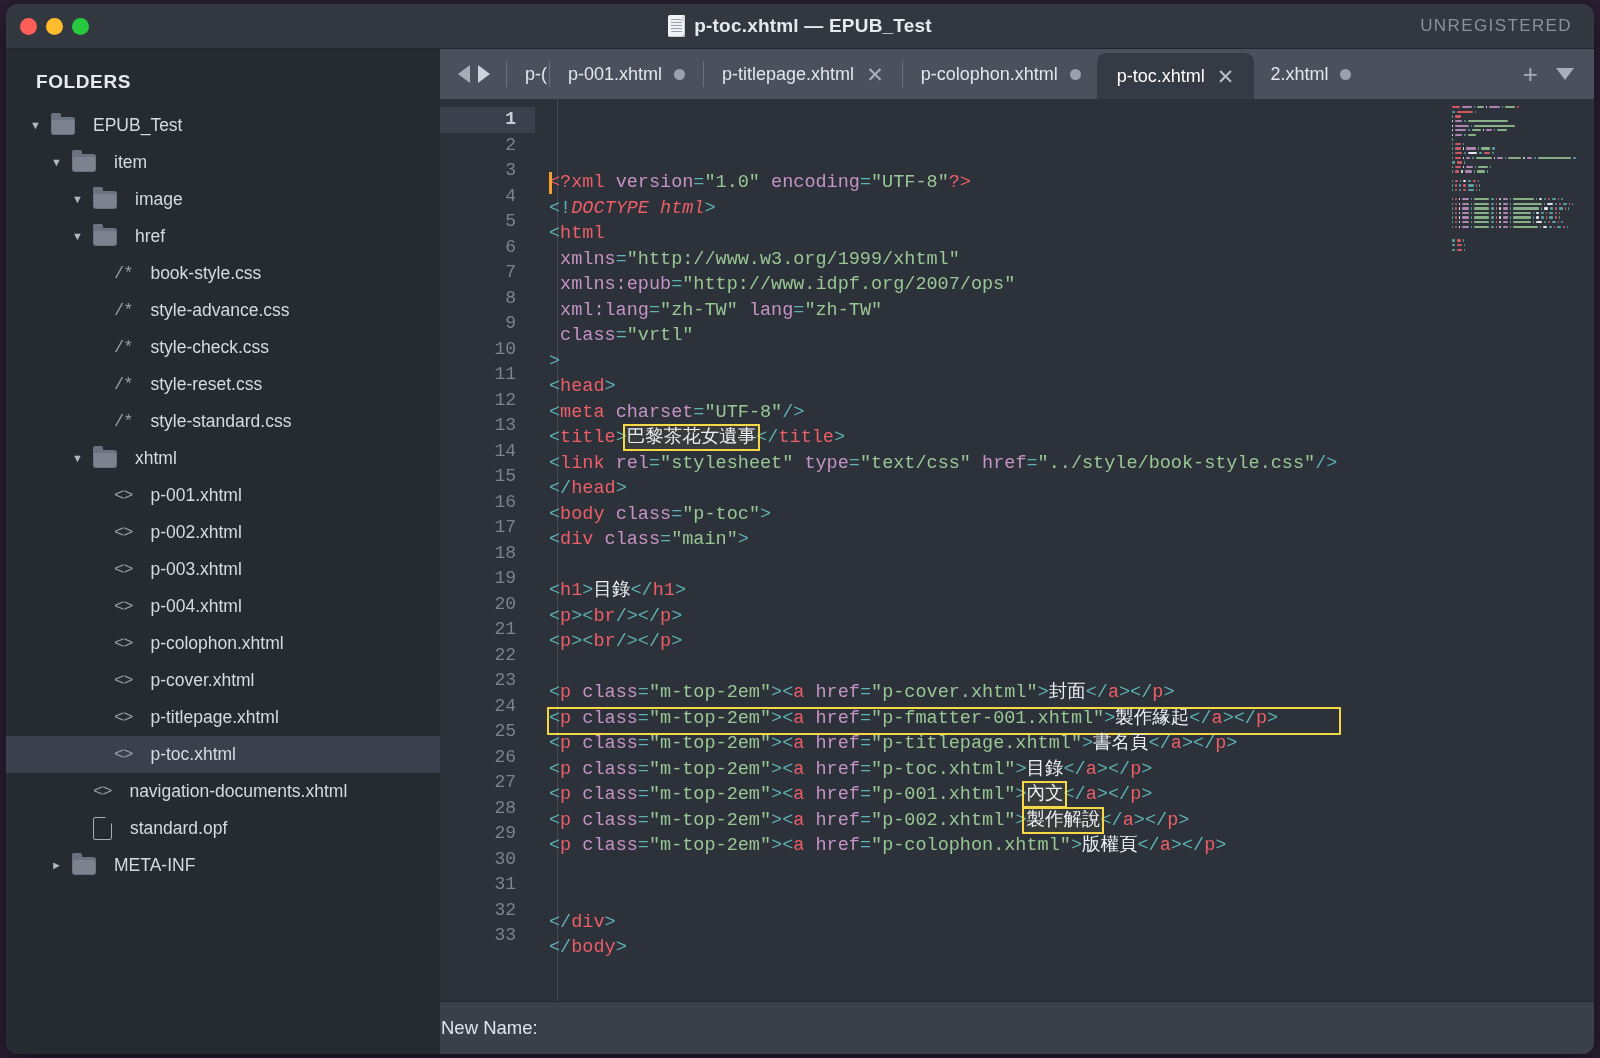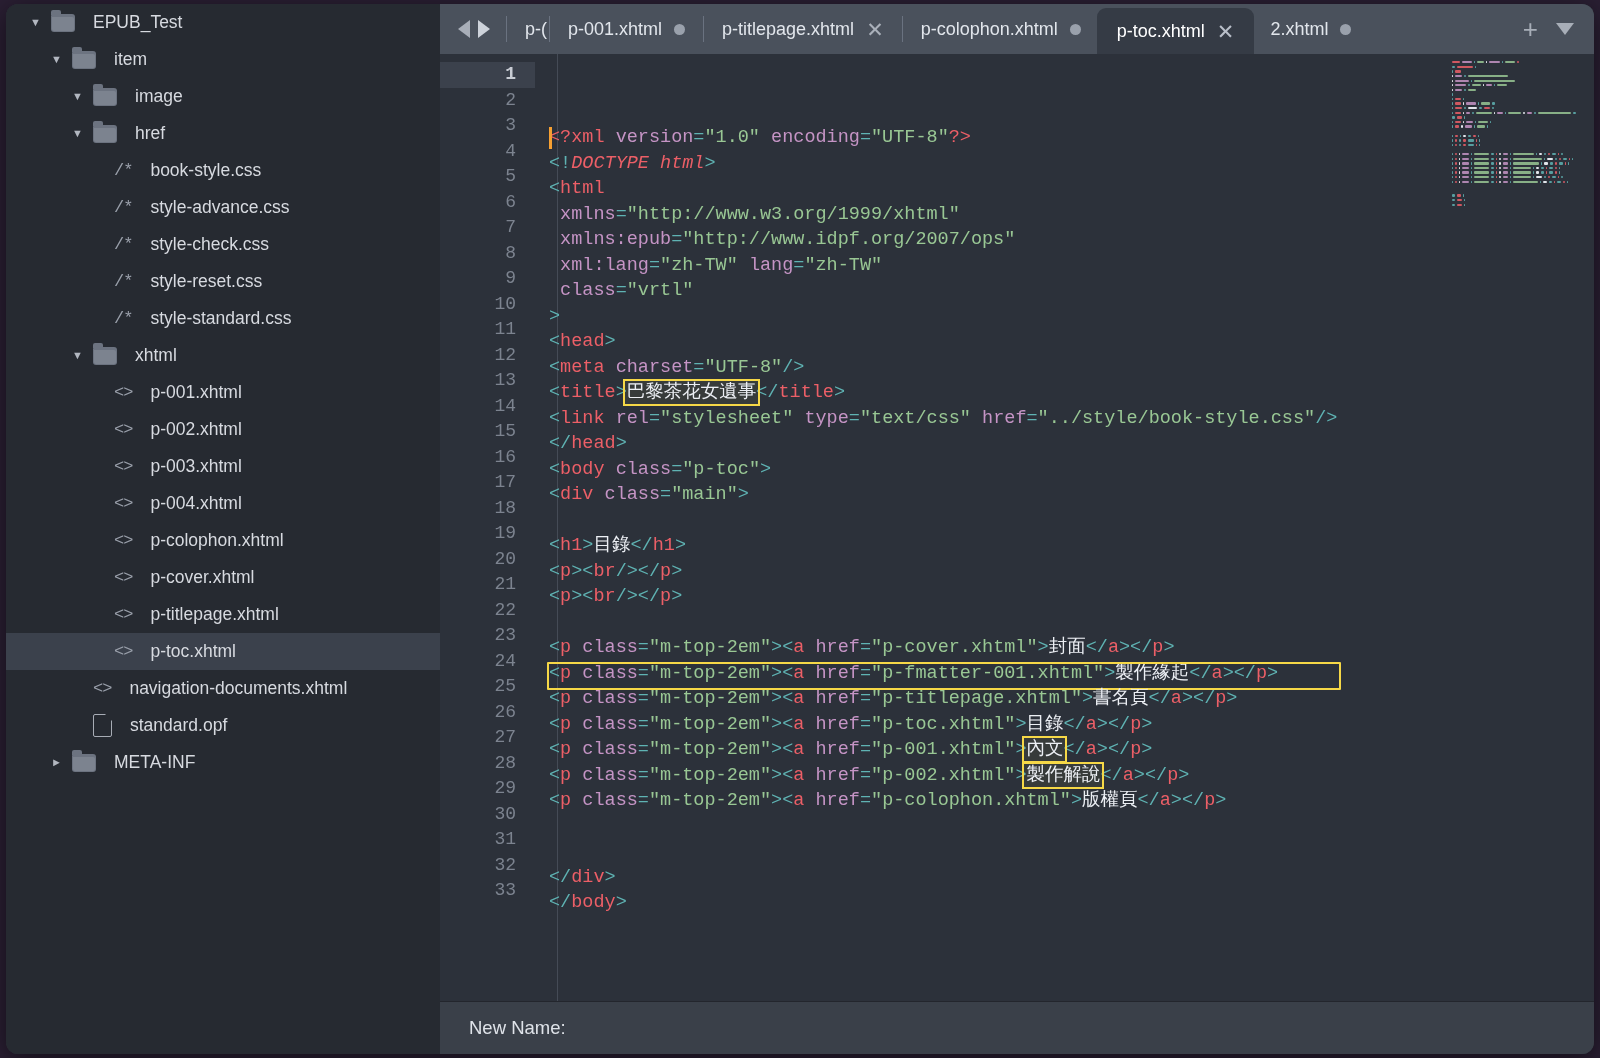--- a/index.html
+++ b/index.html
@@ -169,21 +169,21 @@
   }
   .minimap{
     position:absolute;right:0;top:0;width:150px;bottom:0;background:#2c313a;
     padding-top:6px;overflow:hidden;
   }
   .mm-line{height:4.6px;margin-left:8px;display:flex;gap:2px;align-items:center;}
   .mm-seg{height:2.3px;border-radius:1px;}
   
   .newname{
     flex:0 0 52px;height:52px;background:#3a4049;display:flex;align-items:center;
-    padding-left:29px;border-top:1px solid #23262d;
+    padding-left:1px;border-top:1px solid #23262d;
   }
   .nn-label{color:#dfe3e9;font-size:18.5px;margin-right:12px;}
   .nn-field{
     flex:1 1 auto;height:36px;display:flex;align-items:center;background:#434a55;
     border-radius:3px;padding:0 8px;font-family:"Liberation Mono", monospace;font-size:18.5px;
     color:#f0f2f6;
   }
   .nn-sel{background:#5d6573;border-radius:2px;}
   
   .statusbar{
@@ -198,24 +198,37 @@
     content:"";position:absolute;left:5px;top:2px;bottom:2px;width:2px;background:#b8bdc6;
   }
   .sb-spaces{margin-left:auto;}
   .sb-lang{margin-left:118px;margin-right:112px;}
 </style>
 </head>
 <body>
 
 <div class="window">
 
+  <div class="titlebar">
+    <div class="lights">
+      <div class="light l-red"></div>
+      <div class="light l-yellow"></div>
+      <div class="light l-green"></div>
+    </div>
+    <div class="title-center">
+      <div class="doc-icon"></div>
+      <div class="title-text">p-toc.xhtml — EPUB_Test</div>
+    </div>
+    <div class="unregistered">UNREGISTERED</div>
+  </div>
 
   <div class="split">
 
     <div class="sidebar">
+      <div class="folders-head">FOLDERS</div>
       <div class="tree" id="tree">
           <div class="row" style="padding-left: 22px;">
             <span class="arrow" style="margin-right: 8px;">▼</span>
             <span class="icon">
               <span class="ic-folder"></span>
             </span>
             <span class="lbl">EPUB_Test</span>
           </div>
           <div class="row" style="padding-left: 43px;">
             <span class="arrow" style="margin-right: 8px;">▼</span>

